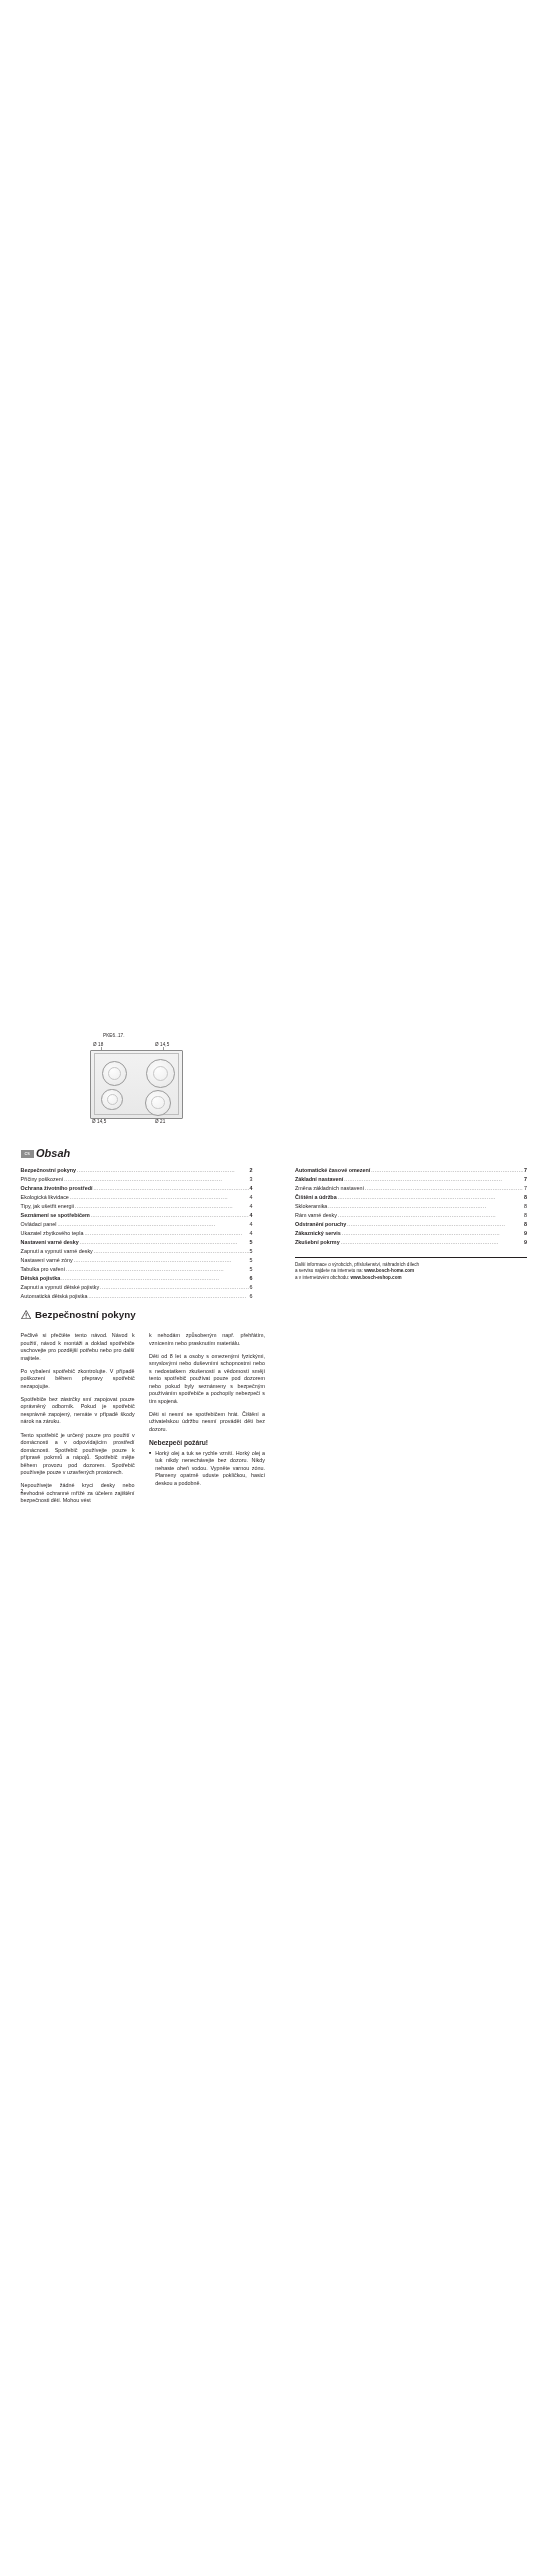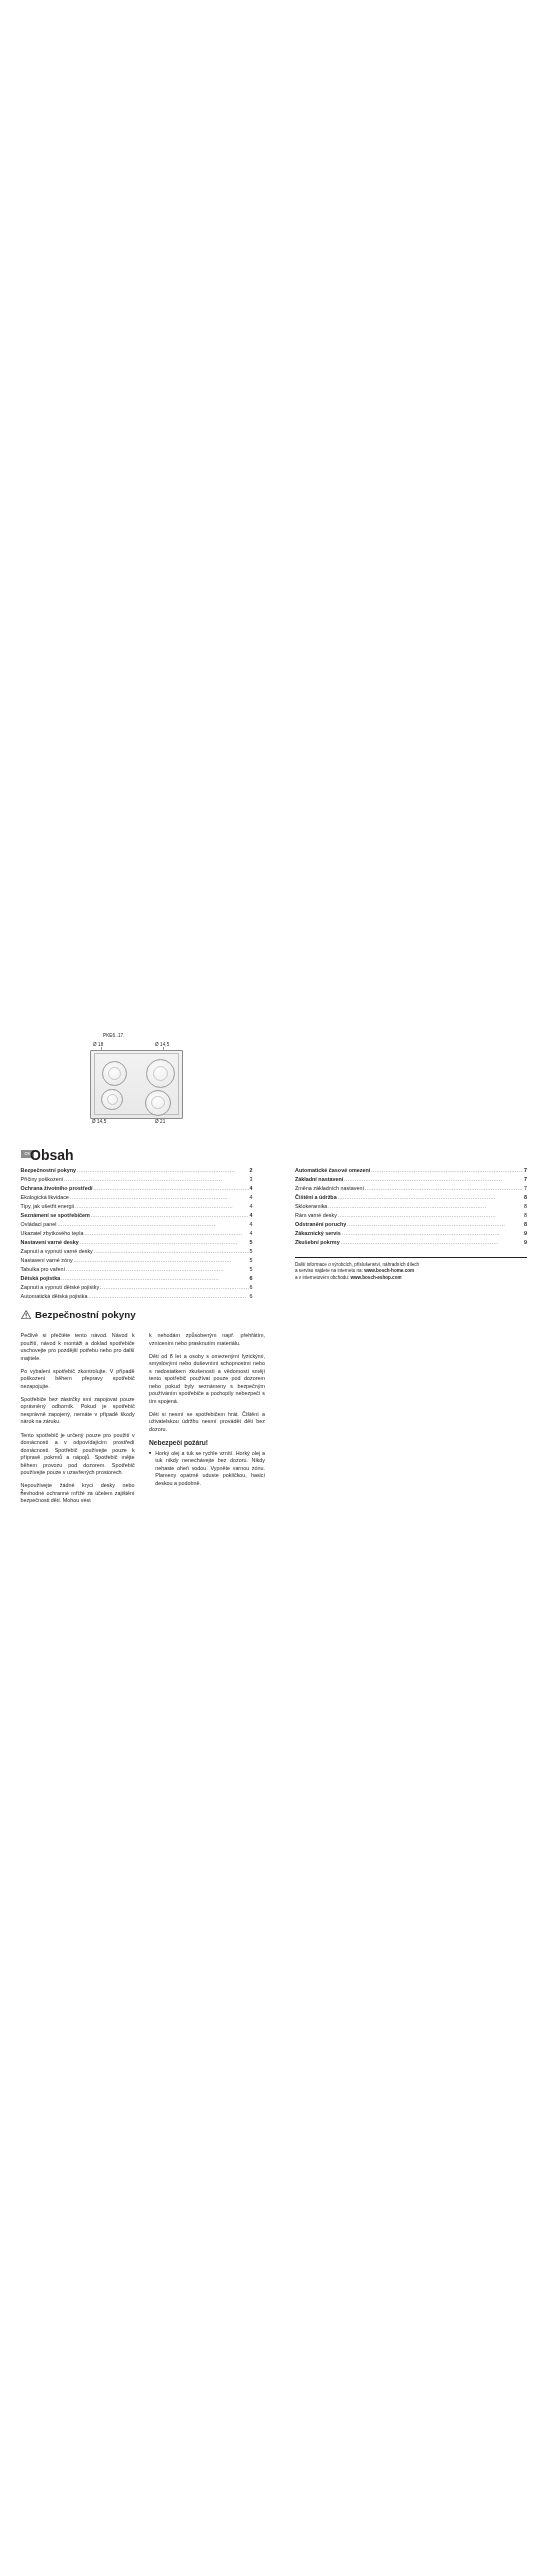--- a/index.html
+++ b/index.html
@@ -91,25 +91,26 @@
     height: 7.7px;
     background: #8d8d8d;
     color: #ffffff;
     font-size: 5.2px;
     line-height: 7.7px;
     text-align: center;
     letter-spacing: 0.3px;
   }
   .obsah-title {
     position: absolute;
-    left: 30px;
+    left: 36px;
     top: 1147px;
-    font-size: 14px;
+    font-size: 11px;
     font-weight: bold;
     color: #231f20;
+    font-style: italic;
   }
   .toc {
     position: absolute;
     left: 20.6px;
     top: 1166px;
     width: 232px;
   }
   .toc-right {
     position: absolute;
     left: 295px;

